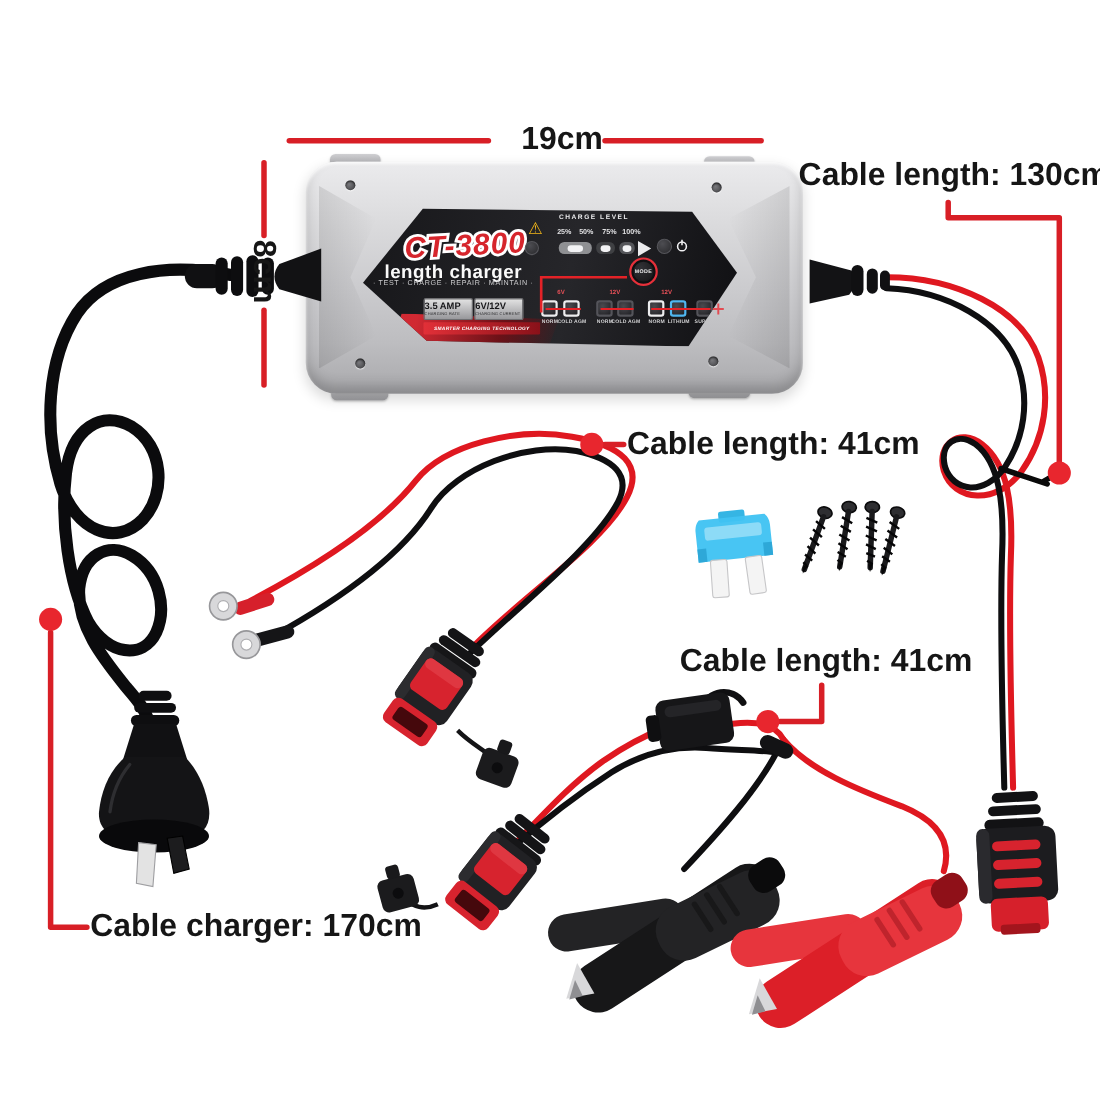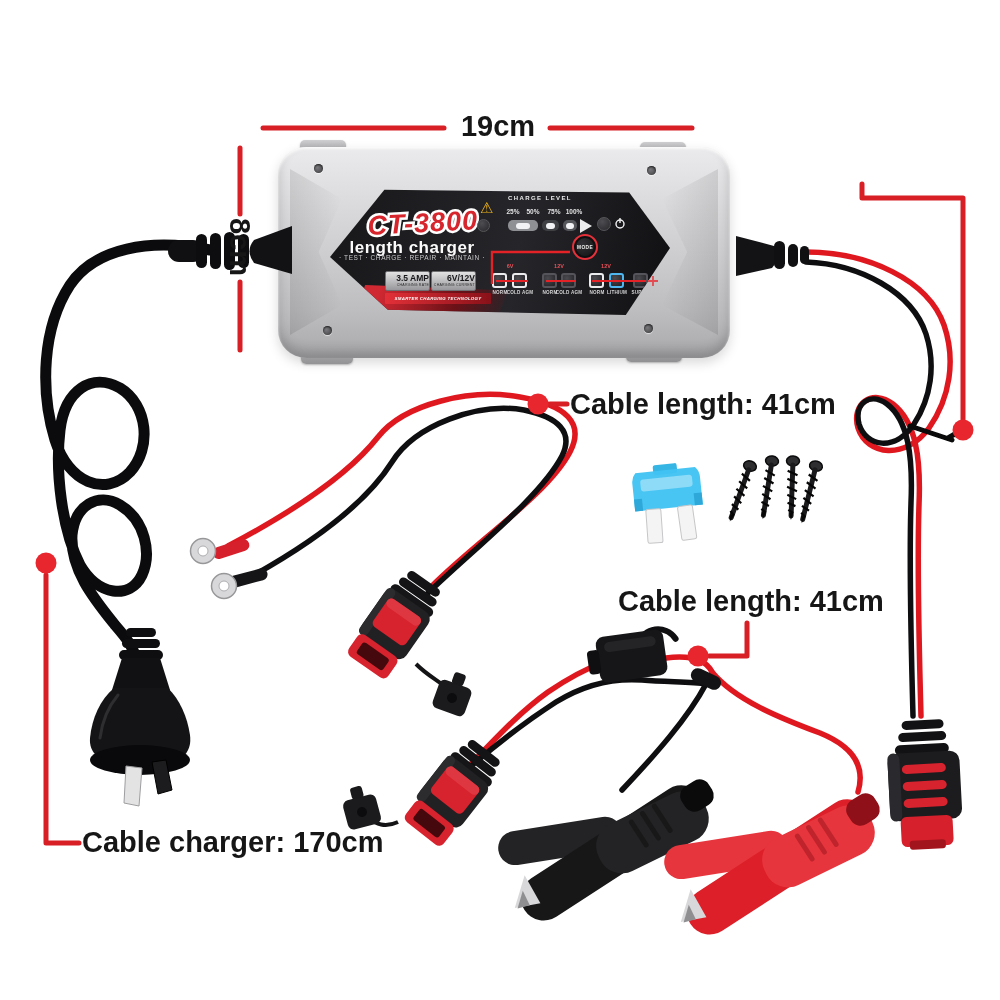--- a/index.html
+++ b/index.html
@@ -19,21 +19,21 @@
   .hole{position:absolute;width:9px;height:9px;border-radius:50%;
        background:radial-gradient(circle at 35% 35%,#7c7c80,#3f3f42);
        box-shadow:0 1px 1px rgba(255,255,255,.6), inset 0 1px 2px rgba(0,0,0,.7);}
   .panel{position:absolute;left:330px;top:186px;width:340px;height:129px;z-index:3;
        background:linear-gradient(100deg,#17171a 0%,#26262a 55%,#101013 100%);
        clip-path:polygon(0% 55%,16% 3%,88% 5%,100% 48%,87% 100%,17% 96%);}
   .bc{position:absolute;left:2px;top:52px;width:160px;text-align:center;color:#fafafa;
       font-size:17px;font-weight:bold;letter-spacing:.5px;}
   .tagline{position:absolute;left:2px;top:68px;width:160px;text-align:center;color:#c9c9cb;
       font-size:6.5px;letter-spacing:.6px;}
-  .spec{position:absolute;top:85px;width:45px;height:20px;box-sizing:border-box;text-align:right;
+  .spec{position:absolute;top:85px;width:45px;height:20px;box-sizing:border-box;text-align:left;
       background:linear-gradient(180deg,#e2e2e2,#98989c);border:1px solid #6f6f72;border-radius:2px;}
   .spec .v{display:block;font-size:8.5px;font-weight:bold;color:#17171a;line-height:10px;margin-top:1px;}
   .spec .l{display:block;font-size:3.6px;color:#2c2c2e;letter-spacing:.2px;}
   .redwedge{position:absolute;left:26px;top:99px;width:152px;height:30px;
       background:linear-gradient(105deg,rgba(224,42,52,.92) 15%,rgba(126,13,20,.8) 65%,rgba(126,13,20,0));
       clip-path:polygon(6% 0,100% 18%,94% 100%,0 100%);}
   .banner{position:absolute;left:55px;top:107px;width:106px;height:11px;line-height:11px;border-radius:1px;
       background:linear-gradient(90deg,#e23038,#891119);text-align:center;font-size:4.4px;font-style:italic;
       color:#fff;font-weight:bold;letter-spacing:.3px;}
   .clt{position:absolute;left:168px;top:9px;width:84px;text-align:center;font-size:6px;color:#ececee;
@@ -323,18 +323,19 @@
       <path d="M 46 575 L 46 843 L 79 843"></path>
     </g>
     <g fill="#e8262e">
       <circle cx="963" cy="430" r="10.5"></circle>
       <circle cx="538" cy="404" r="10.5"></circle>
       <circle cx="698" cy="656" r="10.5"></circle>
       <circle cx="46" cy="563" r="10.5"></circle>
     </g>
   </svg>
 
-  <div class="ann" style="left:448px;top:110px;width:100px;">19cm</div>
+  <div class="ann" style="left:448px;top:110px;width:100px;text-align:right;">19cm</div>
   <div class="ann vert" style="left:210px;top:232px;width:60px;height:30px;line-height:30px;">8cm</div>
+  <div class="ann" style="left:726px;top:143px;width:262px;">Cable length: 130cm</div>
   <div class="ann" style="left:570px;top:388px;width:240px;">Cable length: 41cm</div>
   <div class="ann" style="left:618px;top:585px;width:260px;">Cable length: 41cm</div>
   <div class="ann" style="left:82px;top:826px;width:262px;">Cable charger: 170cm</div>
 </div>
 
 </body></html>

